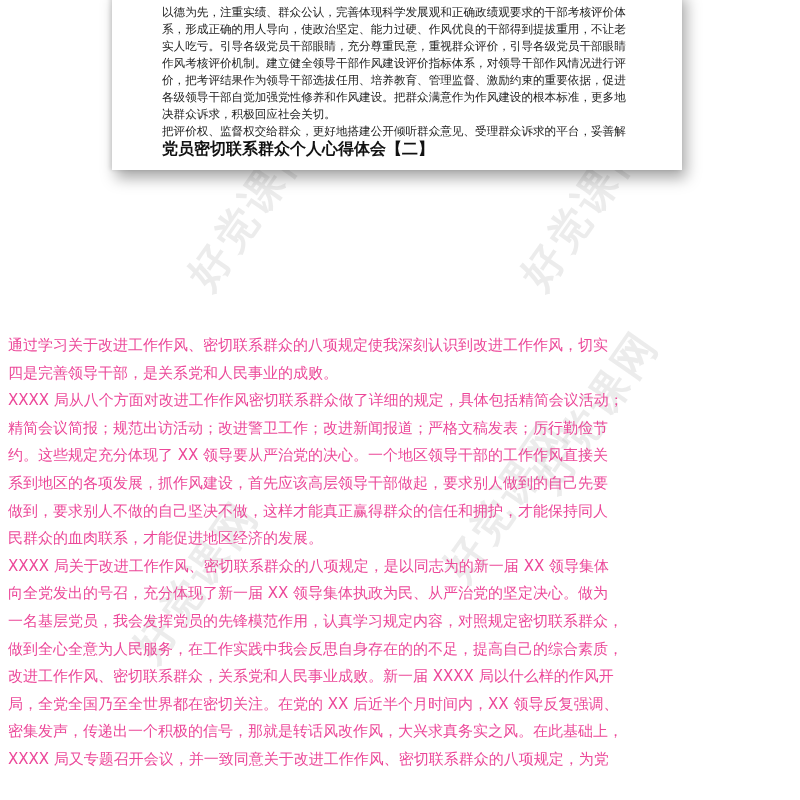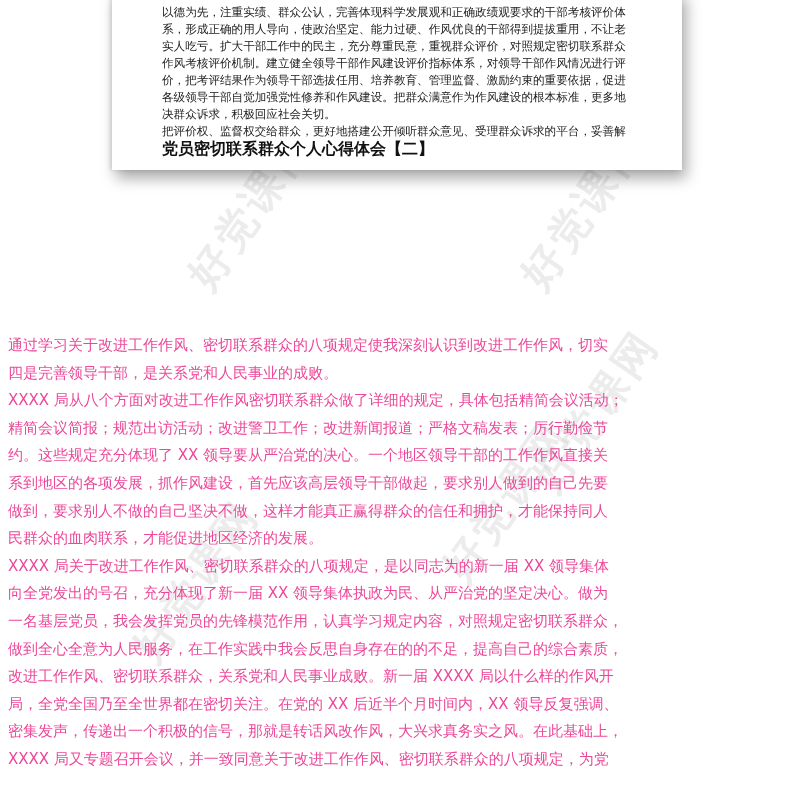--- a/index.html
+++ b/index.html
@@ -82,21 +82,21 @@
 <div class="watermark" style="left:175px; top:268px;">好党课网</div>
 <div class="watermark" style="left:508px; top:268px;">好党课网</div>
 <div class="watermark" style="left:430px; top:560px;">好党课网</div>
 <div class="watermark" style="left:120px; top:640px;">好党课网</div>
 <div class="watermark" style="left:520px; top:470px;">好党课网</div>
 
 <div class="page-card">
   <div class="card-text" style="top:14px;">
     <span class="card-line">以德为先，注重实绩、群众公认，完善体现科学发展观和正确政绩观要求的干部考核评价体</span>
     <span class="card-line">系，形成正确的用人导向，使政治坚定、能力过硬、作风优良的干部得到提拔重用，不让老</span>
-    <span class="card-line">实人吃亏。扩大干部工作中的民主，充分尊重民意，重视群众评价，对照规定密切联系群众</span>
+    <span class="card-line">实人吃亏。引导各级党员干部眼睛，充分尊重民意，重视群众评价，引导各级党员干部眼睛</span>
     <span class="card-line">作风考核评价机制。建立健全领导干部作风建设评价指标体系，对领导干部作风情况进行评</span>
     <span class="card-line">价，把考评结果作为领导干部选拔任用、培养教育、管理监督、激励约束的重要依据，促进</span>
     <span class="card-line">各级领导干部自觉加强党性修养和作风建设。把群众满意作为作风建设的根本标准，更多地</span>
     <span class="card-line">决群众诉求，积极回应社会关切。</span>
     <span class="card-line">把评价权、监督权交给群众，更好地搭建公开倾听群众意见、受理群众诉求的平台，妥善解</span>
     <span class="card-line card-heading">党员密切联系群众个人心得体会【二】</span>
   </div>
 </div>
 
 <div class="body-text">

